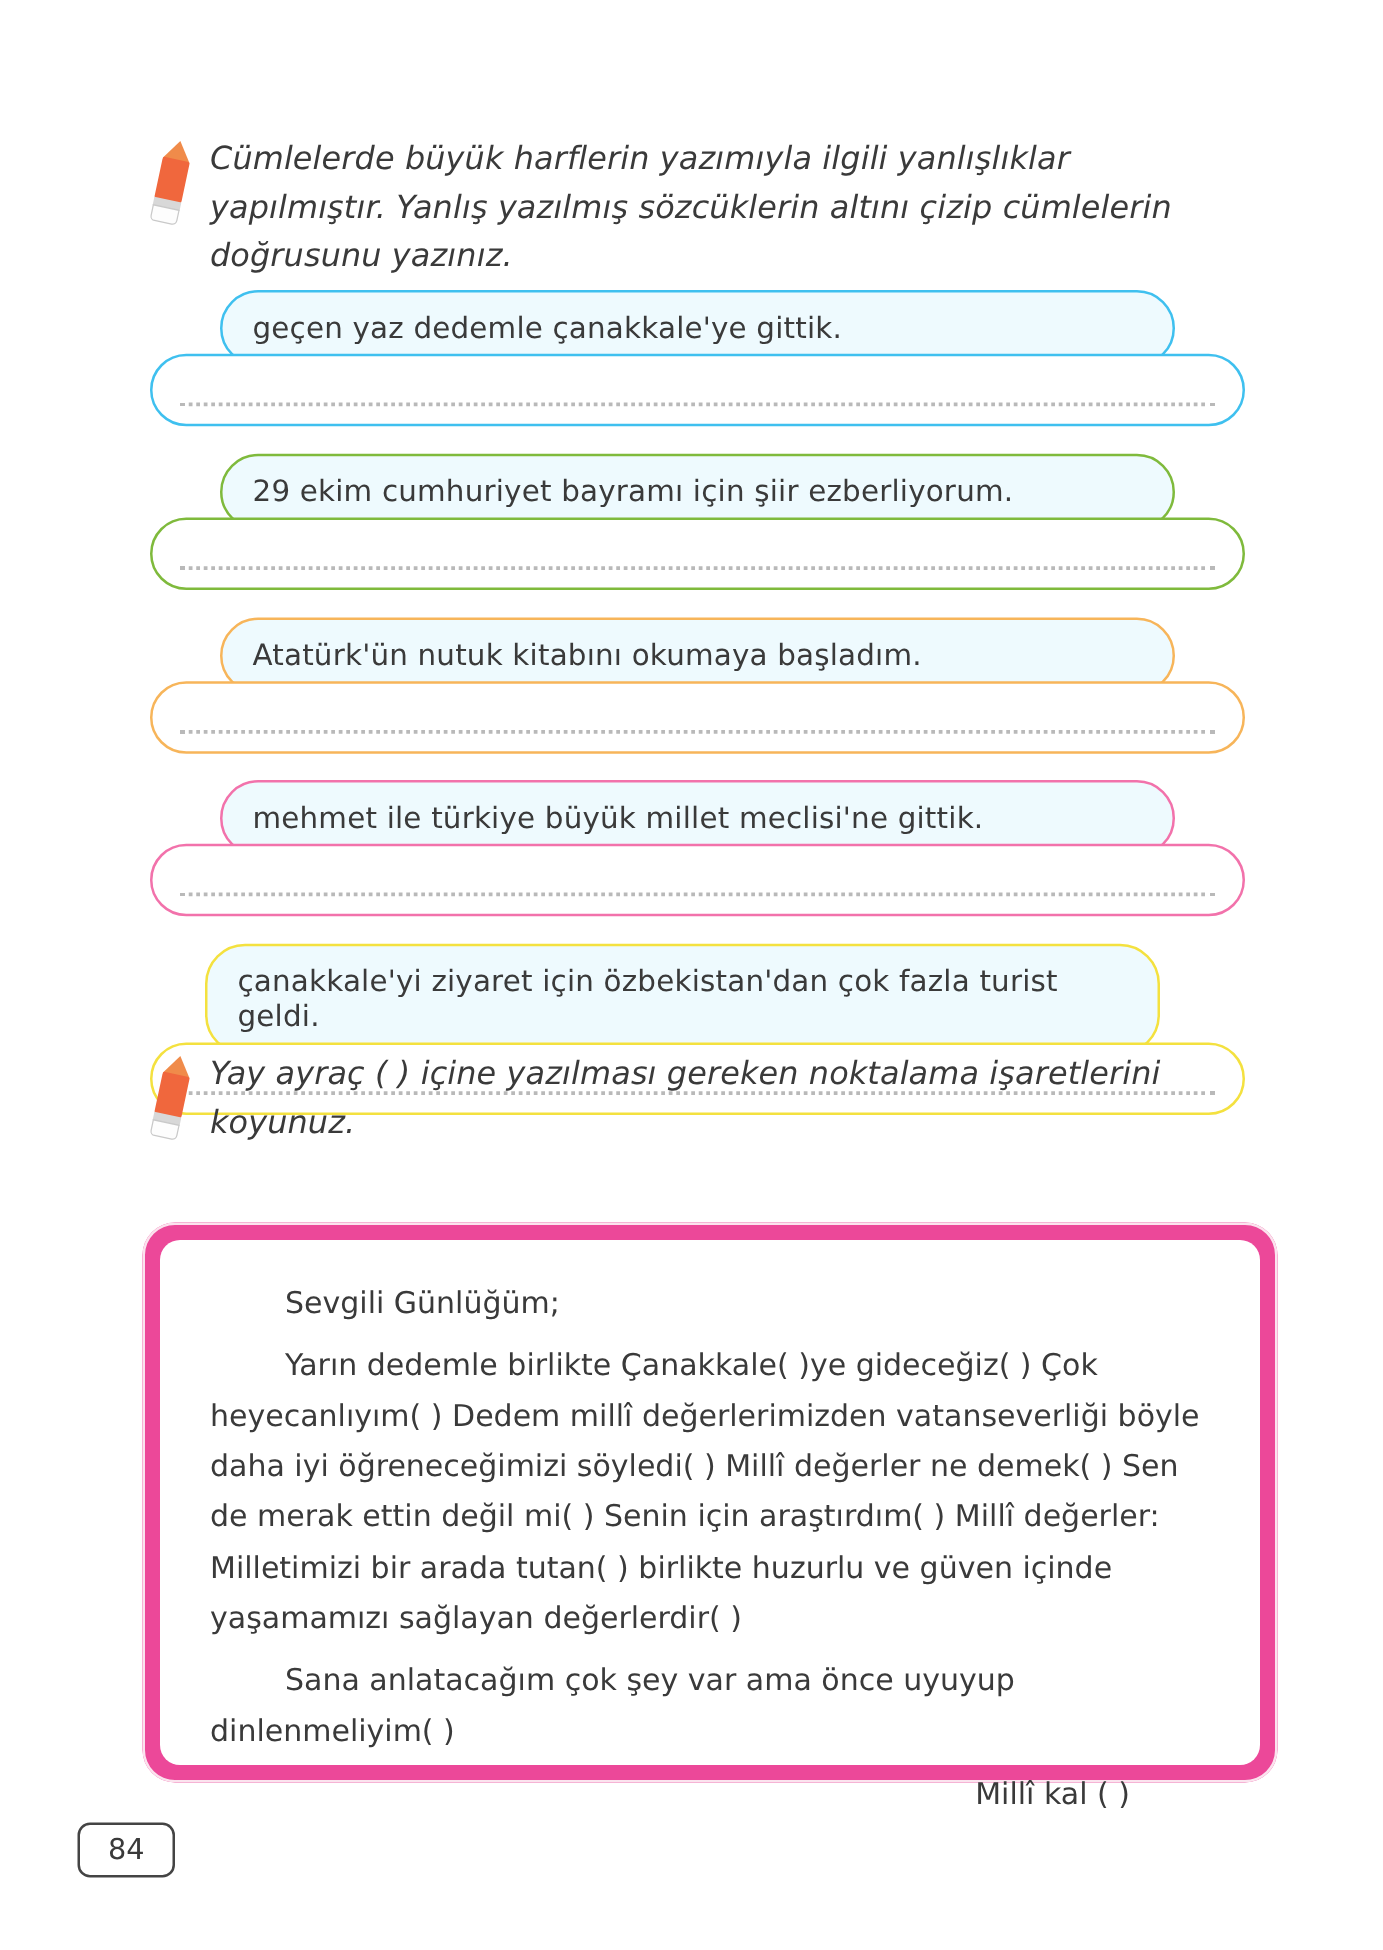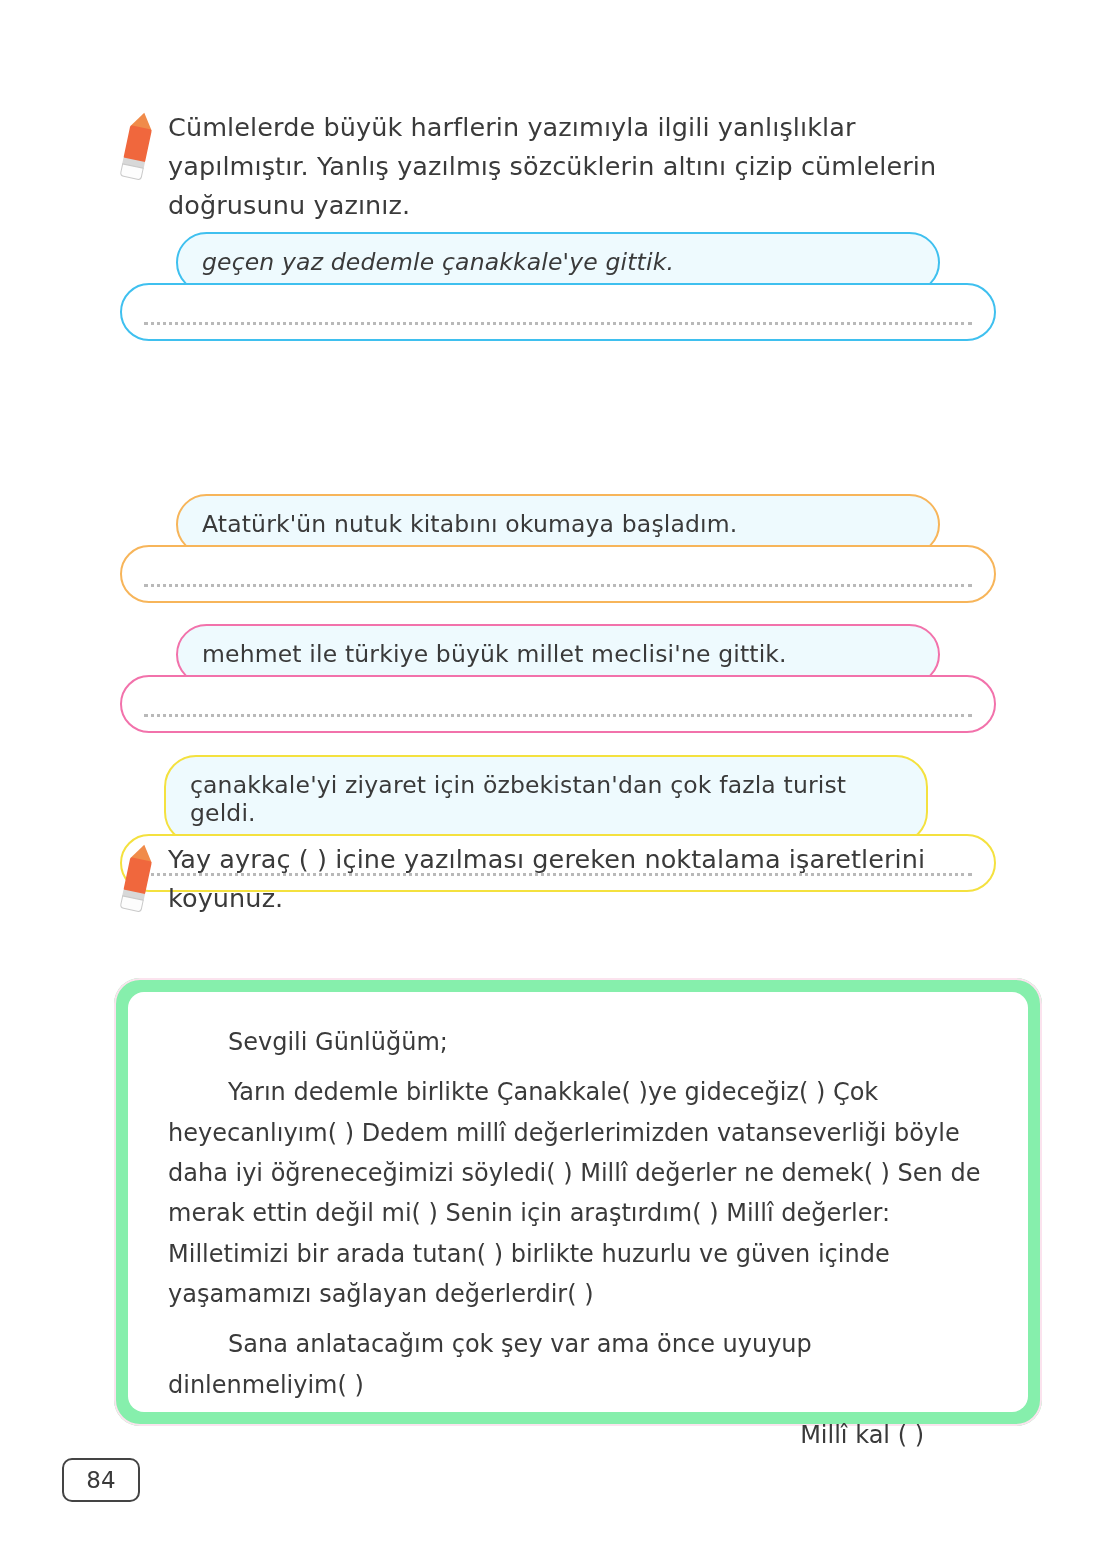--- a/index.html
+++ b/index.html
@@ -20,20 +20,21 @@
     position: absolute;
     inset: 0;
   }
 
   
   .activity {
     position: absolute;
     display: flex;
     align-items: flex-start;
     gap: 14px;
+    font-style: italic;
   }
   .pencil {
     width: 34px;
     height: 70px;
     flex: 0 0 34px;
     position: relative;
     transform: rotate(12deg);
     margin-top: 4px;
   }
   .pencil .tip {
@@ -115,23 +116,22 @@
   }
 
   
   .diary {
     position: absolute;
     left: 114px;
     top: 978px;
     width: 908px;
     height: 448px;
     border-radius: 26px;
-    background: #86efac;
+    background: #ec4899;
     box-shadow: inset 0 0 0 2px #fbe3ee;
-    padding-left: 20px;
   }
   .diary-inner {
     position: absolute;
     inset: 14px;
     background: #ffffff;
     border-radius: 16px;
     padding: 30px 40px;
     box-sizing: border-box;
     font-size: 24px;
     line-height: 1.68;
@@ -174,26 +174,32 @@
     <div class="pencil">
       <div class="tip"></div>
         <div class="body"></div>
         <div class="band"></div>
         <div class="eraser"></div>
     </div>
     <div class="activity-text">Cümlelerde büyük harflerin yazımıyla ilgili yanlışlıklar yapılmıştır. Yanlış yazılmış sözcüklerin altını çizip cümlelerin doğrusunu yazınız.</div>
   </div>
 
   <div class="sentence-group" style="top:232px;">
-    <div class="sentence-box" style="border-color:#3fc0ef;font-style:italic;">geçen yaz dedemle çanakkale'ye gittik.</div>
+    <div class="sentence-box" style="border-color:#3fc0ef;">geçen yaz dedemle çanakkale'ye gittik.</div>
     <div class="answer-box" style="border-color:#3fc0ef;">
       <div class="dots"></div>
     </div>
   </div>
 
+  <div class="sentence-group" style="top:363px;">
+    <div class="sentence-box" style="border-color:#7fba3c;">29 ekim cumhuriyet bayramı için şiir ezberliyorum.</div>
+    <div class="answer-box" style="border-color:#7fba3c;">
+      <div class="dots"></div>
+    </div>
+  </div>
 
   <div class="sentence-group" style="top:494px;">
     <div class="sentence-box" style="border-color:#f7b55a;">Atatürk'ün nutuk kitabını okumaya başladım.</div>
     <div class="answer-box" style="border-color:#f7b55a;">
       <div class="dots"></div>
     </div>
   </div>
 
   <div class="sentence-group" style="top:624px;">
     <div class="sentence-box" style="border-color:#f272ab;">mehmet ile türkiye büyük millet meclisi'ne gittik.</div>

